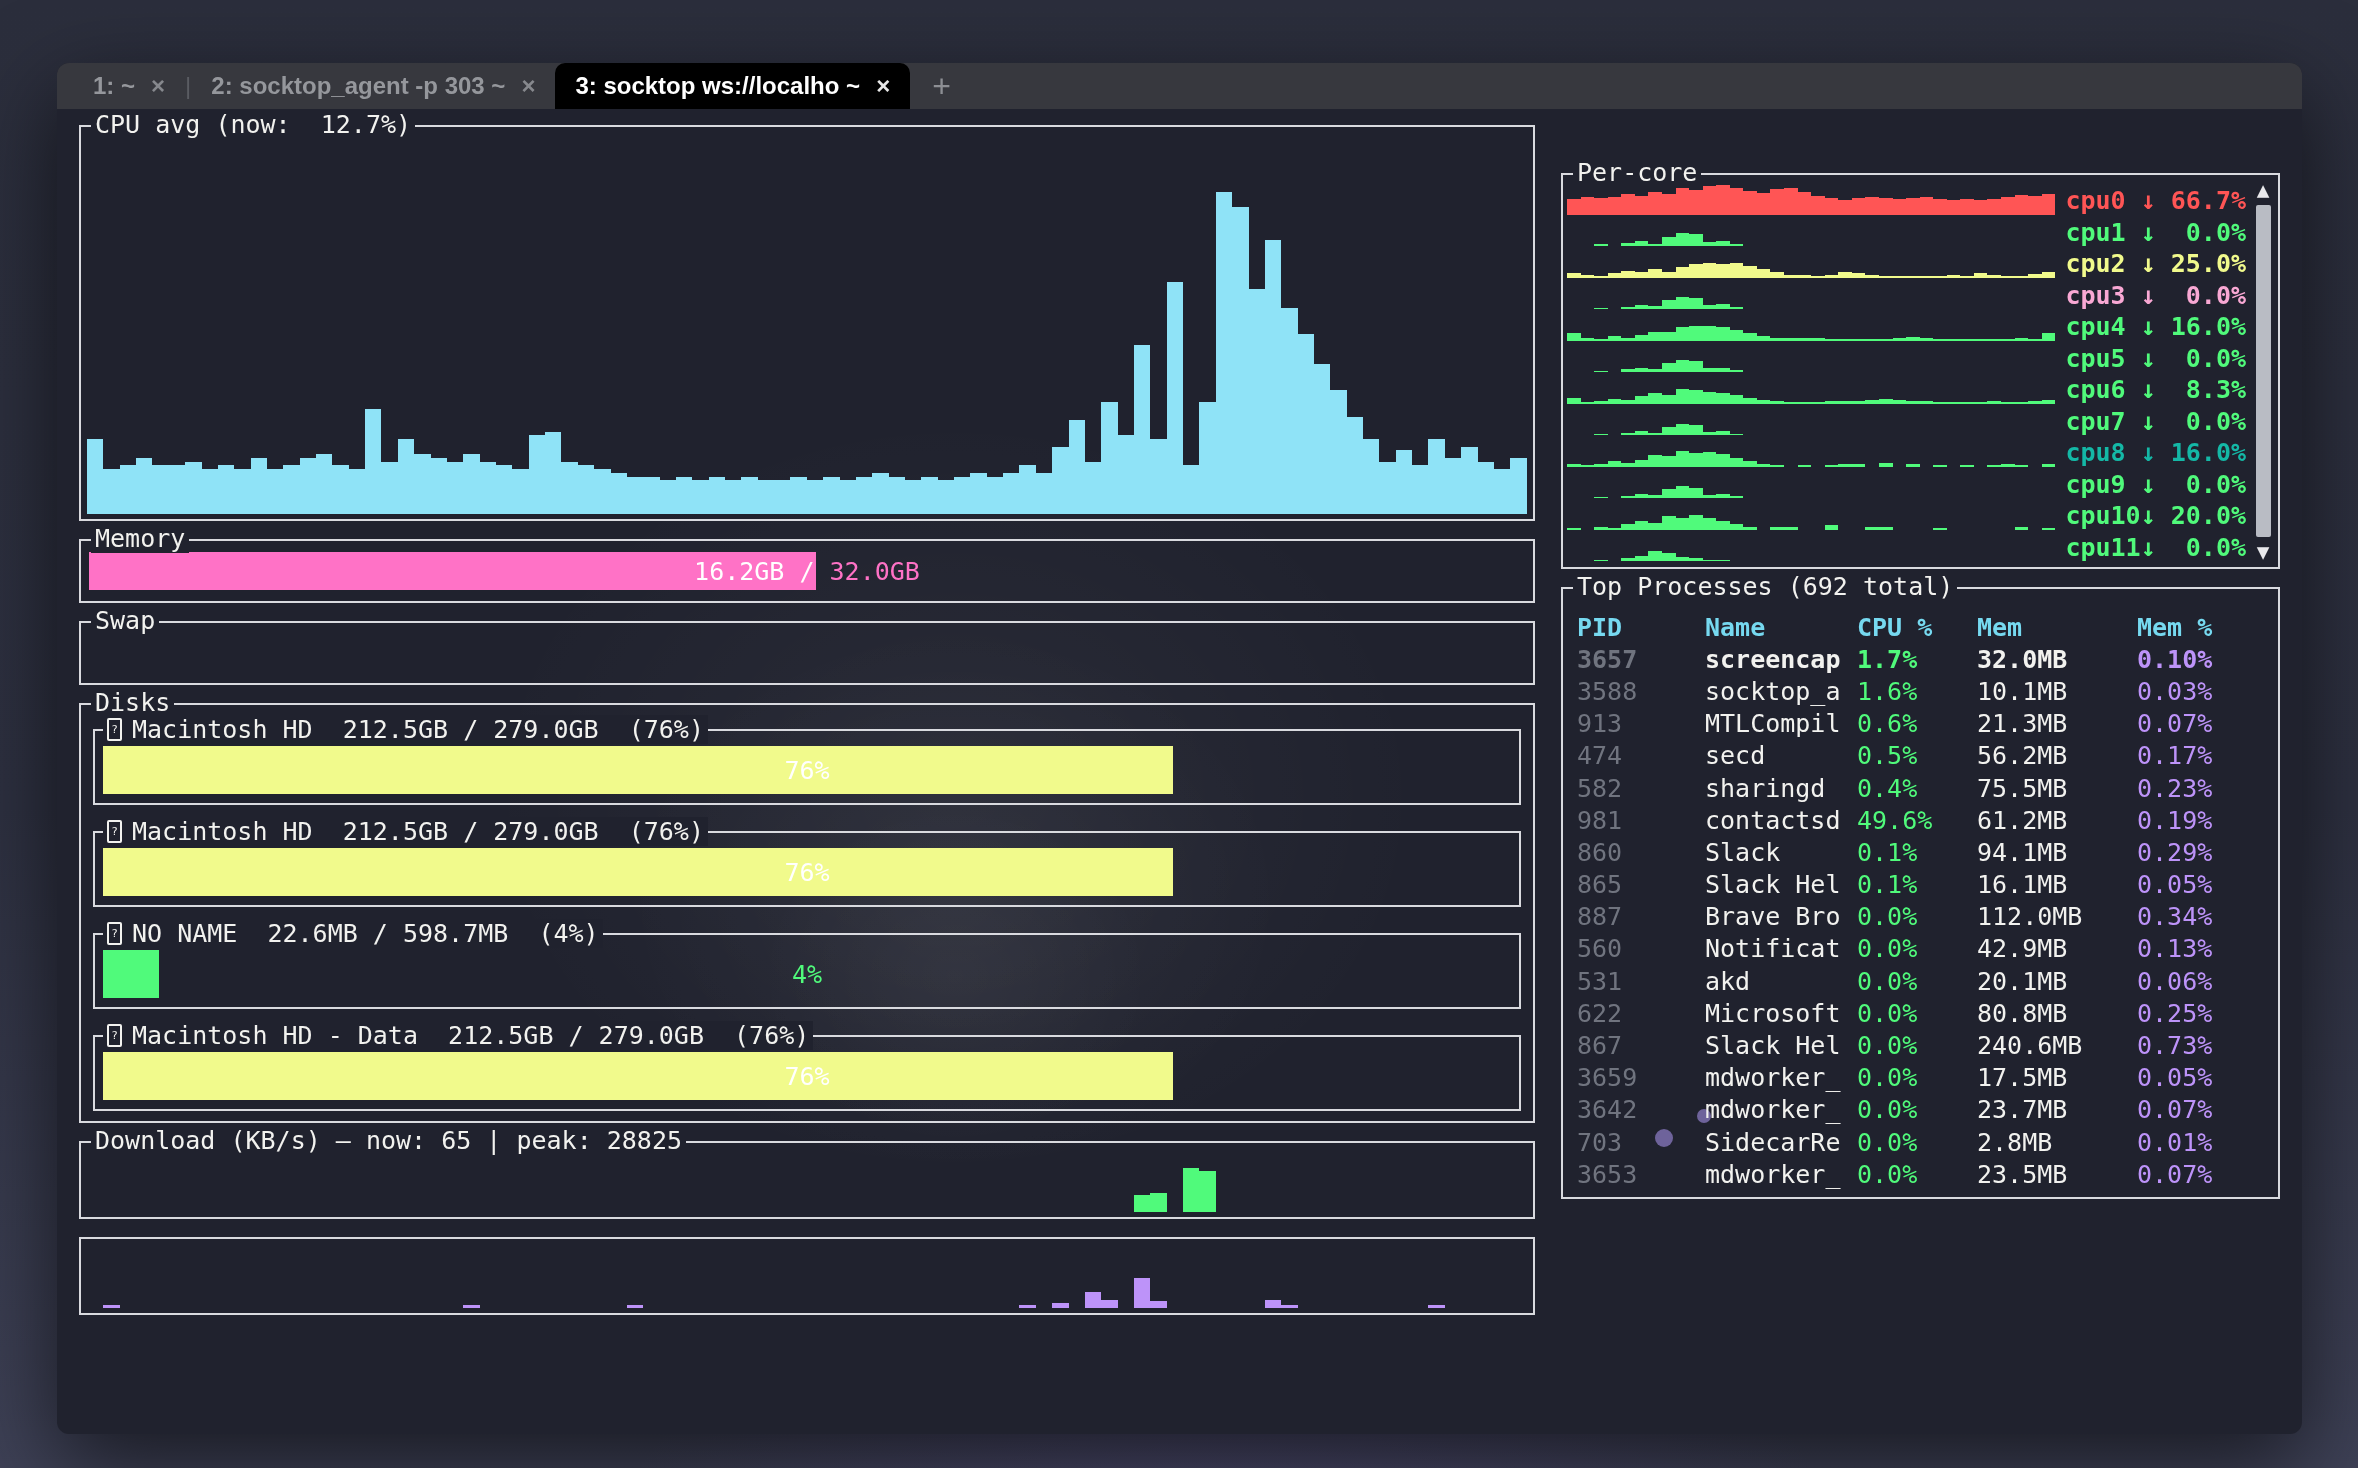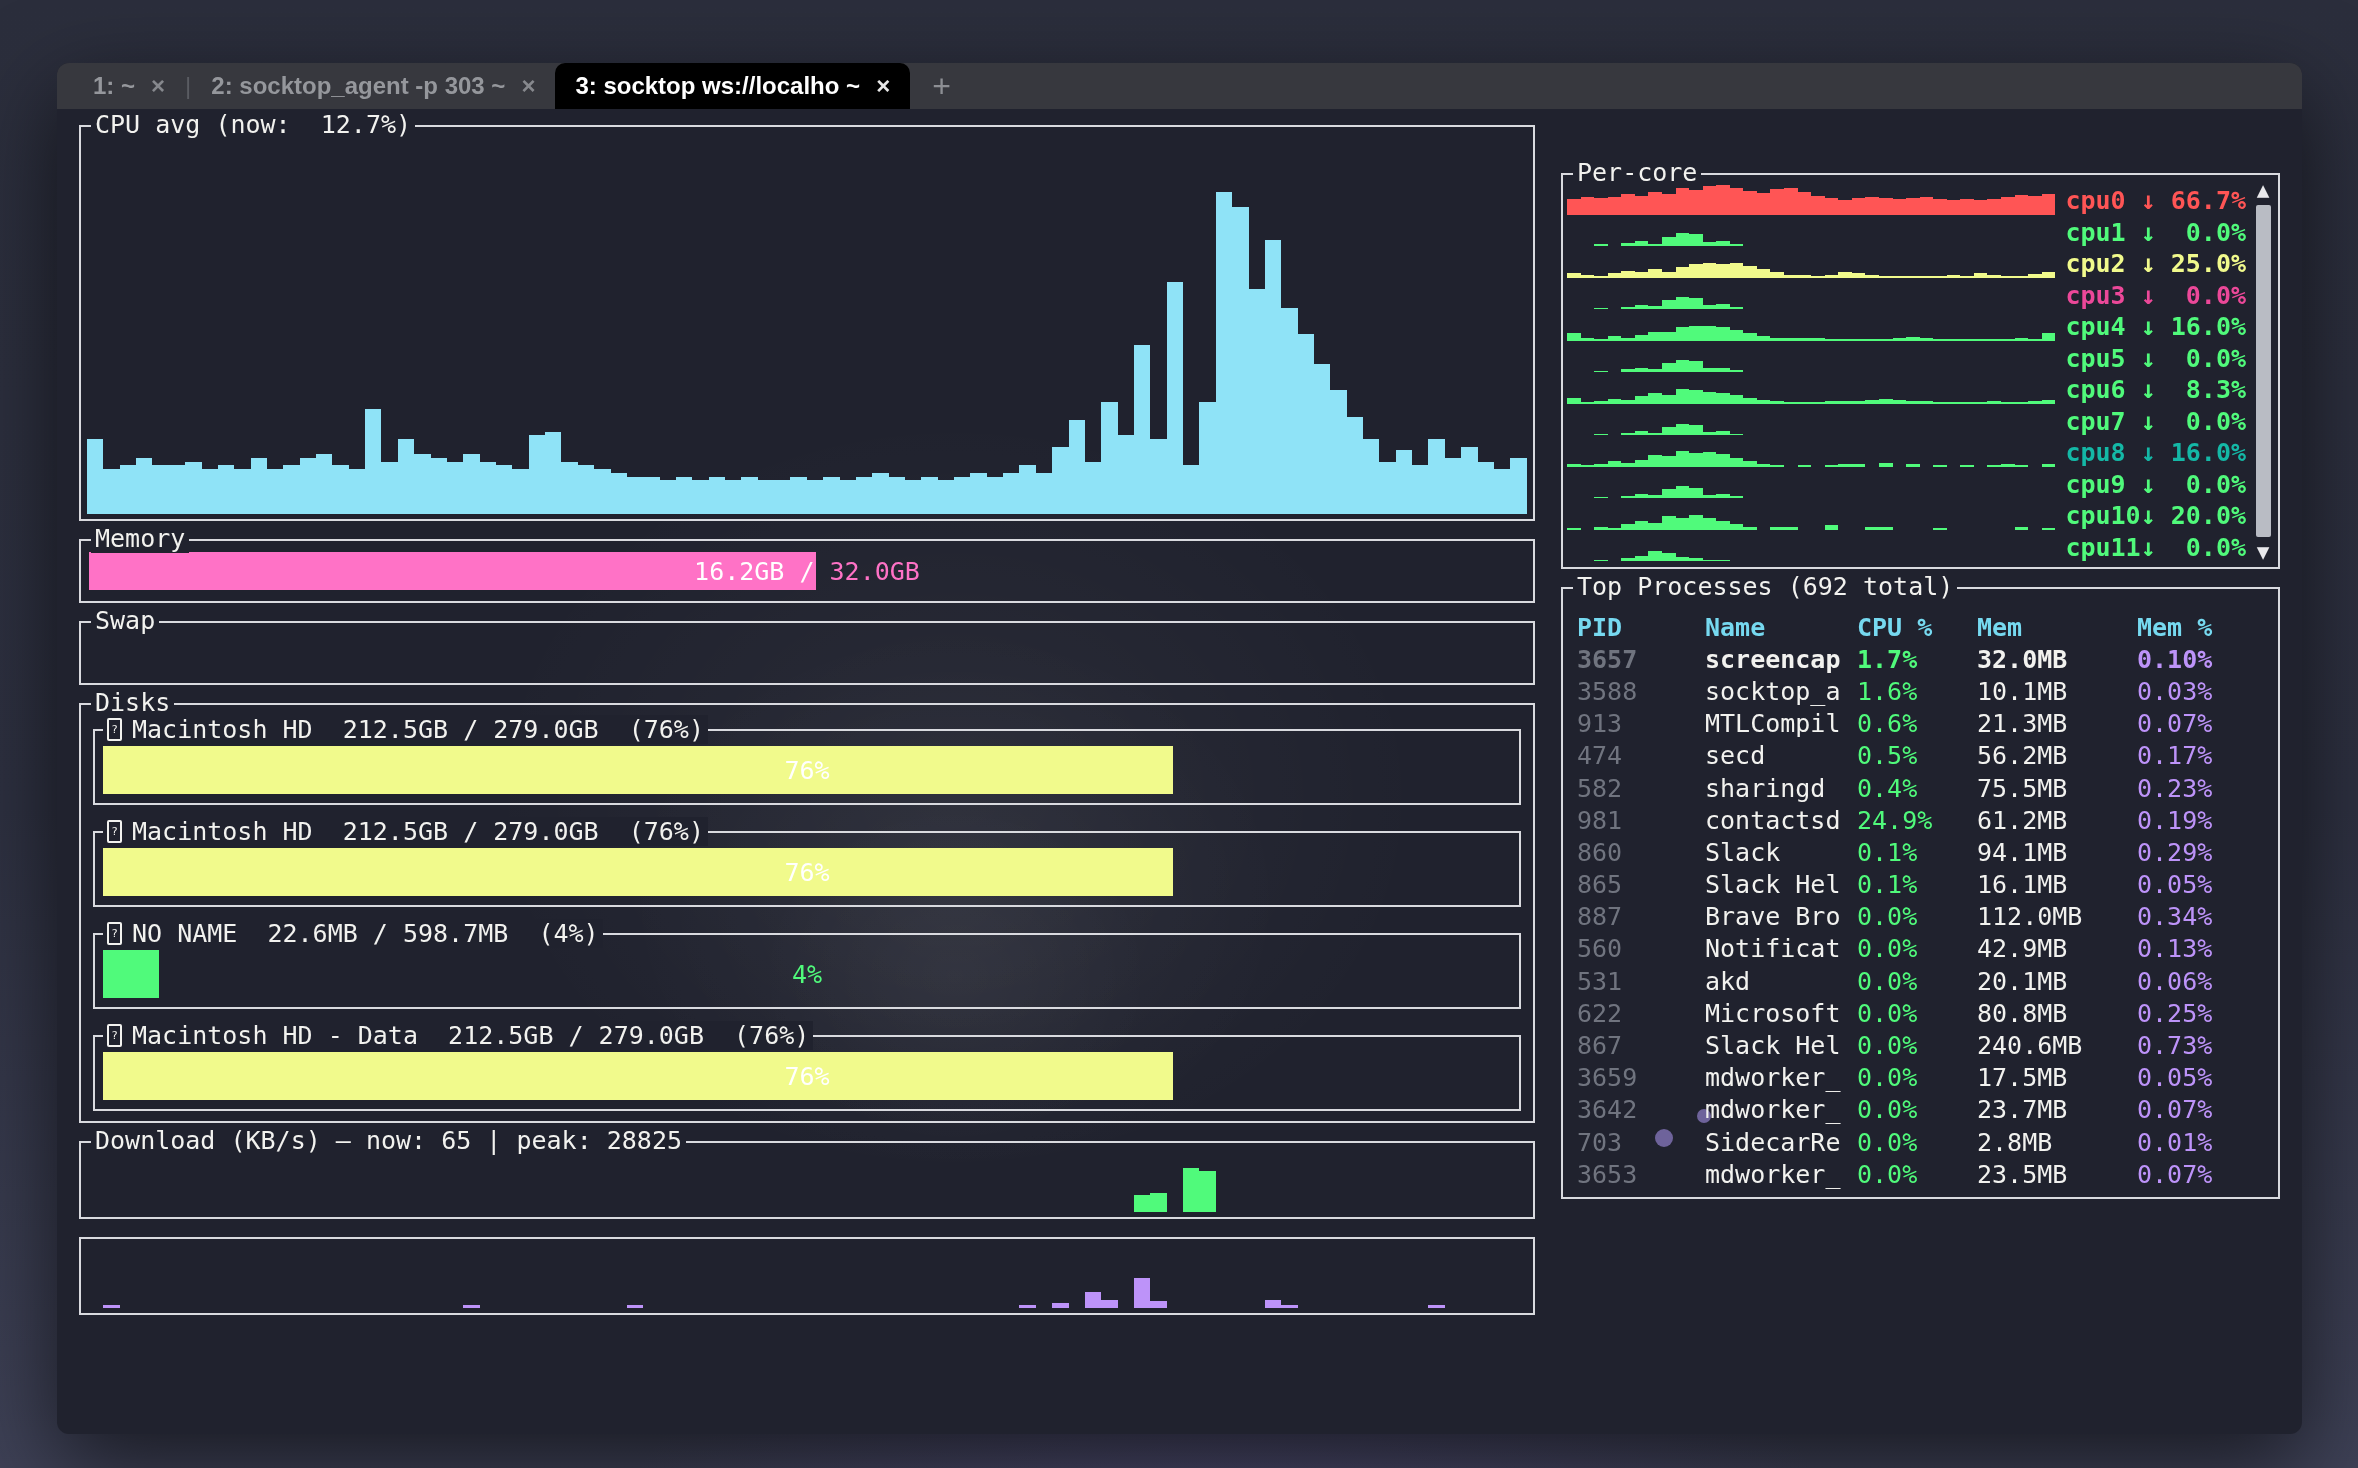--- a/index.html
+++ b/index.html
@@ -611,21 +611,21 @@
                     <i style="height: 0%; background: rgb(80, 250, 123);"></i>
                     <i style="height: 0%; background: rgb(80, 250, 123);"></i>
                     <i style="height: 0%; background: rgb(80, 250, 123);"></i>
                     <i style="height: 0%; background: rgb(80, 250, 123);"></i>
                     <i style="height: 0%; background: rgb(80, 250, 123);"></i>
                     <i style="height: 0%; background: rgb(80, 250, 123);"></i>
                     <i style="height: 0%; background: rgb(80, 250, 123);"></i>
                     <i style="height: 0%; background: rgb(80, 250, 123);"></i>
                     <i style="height: 0%; background: rgb(80, 250, 123);"></i>
                   </div>
-                  <span class="pclabel" style="color: #ec4899;">cpu3 ↓  0.0%</span>
+                  <span class="pclabel" style="color: #f9a8d4;">cpu3 ↓  0.0%</span>
                 </div>
                 <div class="pcrow">
                   <div class="spark">
                     <i style="height: 25%; background: rgb(80, 250, 123);"></i>
                     <i style="height: 10%; background: rgb(80, 250, 123);"></i>
                     <i style="height: 6%; background: rgb(80, 250, 123);"></i>
                     <i style="height: 15%; background: rgb(80, 250, 123);"></i>
                     <i style="height: 8%; background: rgb(80, 250, 123);"></i>
                     <i style="height: 20%; background: rgb(80, 250, 123);"></i>
                     <i style="height: 30%; background: rgb(80, 250, 123);"></i>
@@ -985,21 +985,21 @@
                 <span class="c-cpu row-bright">0.5%</span>
                 <span class="c-mem row-bright">56.2MB</span>
                 <span class="c-memp row-bright">0.17%</span>
                 <span class="c-pid row-dim">582</span>
                 <span class="c-name row-dim">sharingd</span>
                 <span class="c-cpu row-dim">0.4%</span>
                 <span class="c-mem row-dim">75.5MB</span>
                 <span class="c-memp row-dim">0.23%</span>
                 <span class="c-pid row-bright">981</span>
                 <span class="c-name row-bright">contactsd</span>
-                <span class="c-cpu row-bright">24.9%</span>
+                <span class="c-cpu row-bright">49.6%</span>
                 <span class="c-mem row-bright">61.2MB</span>
                 <span class="c-memp row-bright">0.19%</span>
                 <span class="c-pid row-dim">860</span>
                 <span class="c-name row-dim">Slack</span>
                 <span class="c-cpu row-dim">0.1%</span>
                 <span class="c-mem row-dim">94.1MB</span>
                 <span class="c-memp row-dim">0.29%</span>
                 <span class="c-pid row-bright">865</span>
                 <span class="c-name row-bright">Slack Hel</span>
                 <span class="c-cpu row-bright">0.1%</span>

